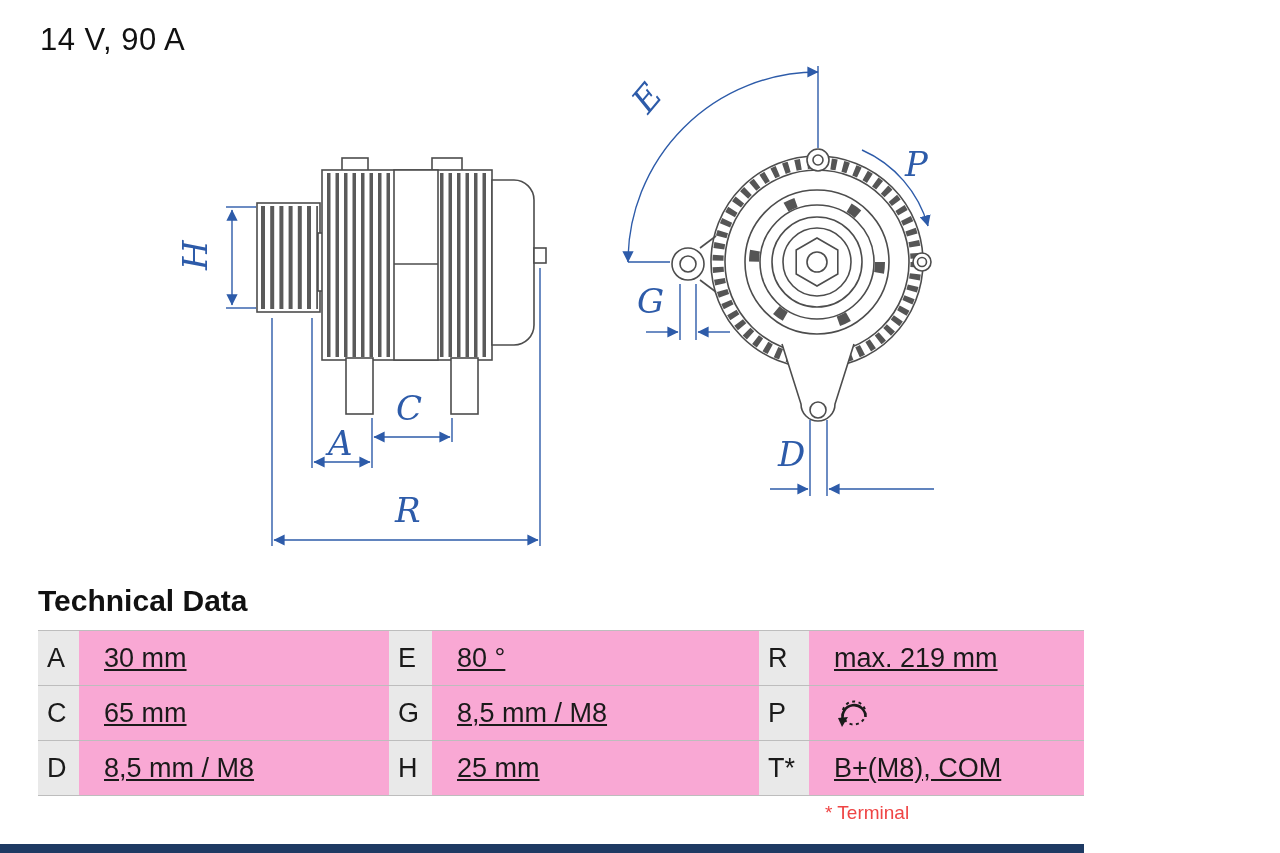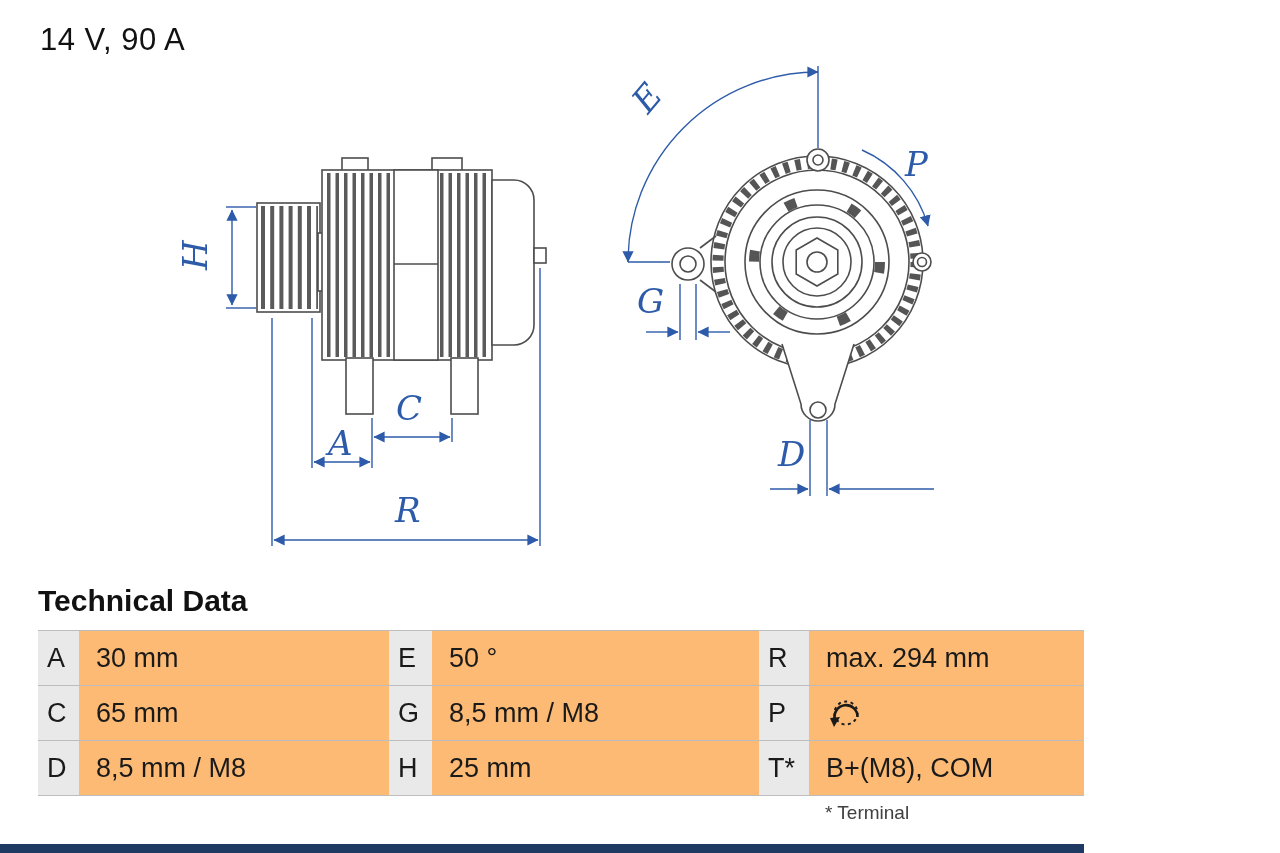--- a/index.html
+++ b/index.html
@@ -7,23 +7,23 @@
         font-family:"Liberation Sans",sans-serif;color:#111;}
   .rating{position:absolute;left:40px;top:22px;font-size:31px;letter-spacing:.5px;color:#111;}
   svg.drawing{position:absolute;left:0;top:0;}
   .dim-label{font-family:"DejaVu Serif",serif;font-style:italic;font-size:34px;fill:#2d5ba9;}
   .conn-label{font-family:"Liberation Sans",sans-serif;font-size:18px;fill:#2b2b2b;}
   .tech-section{position:absolute;left:38px;top:584px;width:1215px;}
   .tech-title{font-size:30px;font-weight:bold;margin:0 0 12px 0;color:#111;}
   .tech-table{border-collapse:collapse;width:100%;font-size:27px;color:#1a1a1a;table-layout:fixed;}
   .tech-table td{border-top:1px solid #bdbdbd;border-bottom:1px solid #bdbdbd;height:54px;padding:0;vertical-align:middle;}
   .tech-table td.k{background:#e9e9e9;padding-left:9px;}
-  .tech-table td.v{padding-left:17px;background:#fdba74;}
+  .tech-table td.v{padding-left:25px;background:#f9a8d4;text-decoration:underline;}
   .rot-icon{vertical-align:-8px;}
-  .footnote{font-size:19px;color:#404040;padding:6px 0 0 787px;}
+  .footnote{font-size:19px;color:#ef4444;padding:6px 0 0 787px;}
   .bottom-bar{position:absolute;left:0;bottom:0;width:1280px;height:9px;background:#1e3a63;}
 </style>
 </head>
 <body>
 
 <div class="page">
 
   <div class="rating">14 V, 90 A</div>
 
   <svg class="drawing" width="1280" height="575" viewBox="0 0 1280 575">
@@ -151,23 +151,23 @@
         <col style="width:43px">
           <col style="width:327px">
         <col style="width:50px">
           <col>
       </colgroup>
       <tbody>
         <tr>
           <td class="k">A</td>
           <td class="v">30 mm</td>
           <td class="k">E</td>
-          <td class="v">50 °</td>
+          <td class="v">80 °</td>
           <td class="k">R</td>
-          <td class="v">max. 294 mm</td>
+          <td class="v">max. 219 mm</td>
         </tr>
         <tr>
           <td class="k">C</td>
           <td class="v">65 mm</td>
           <td class="k">G</td>
           <td class="v">8,5 mm / M8</td>
           <td class="k">P</td>
           <td class="v">
             <svg class="rot-icon" width="40" height="34" viewBox="0 0 40 34">
               <circle cx="20" cy="17" r="11.5" fill="none" stroke="#1a1a1a" stroke-width="2" stroke-dasharray="3 3.5"></circle>

